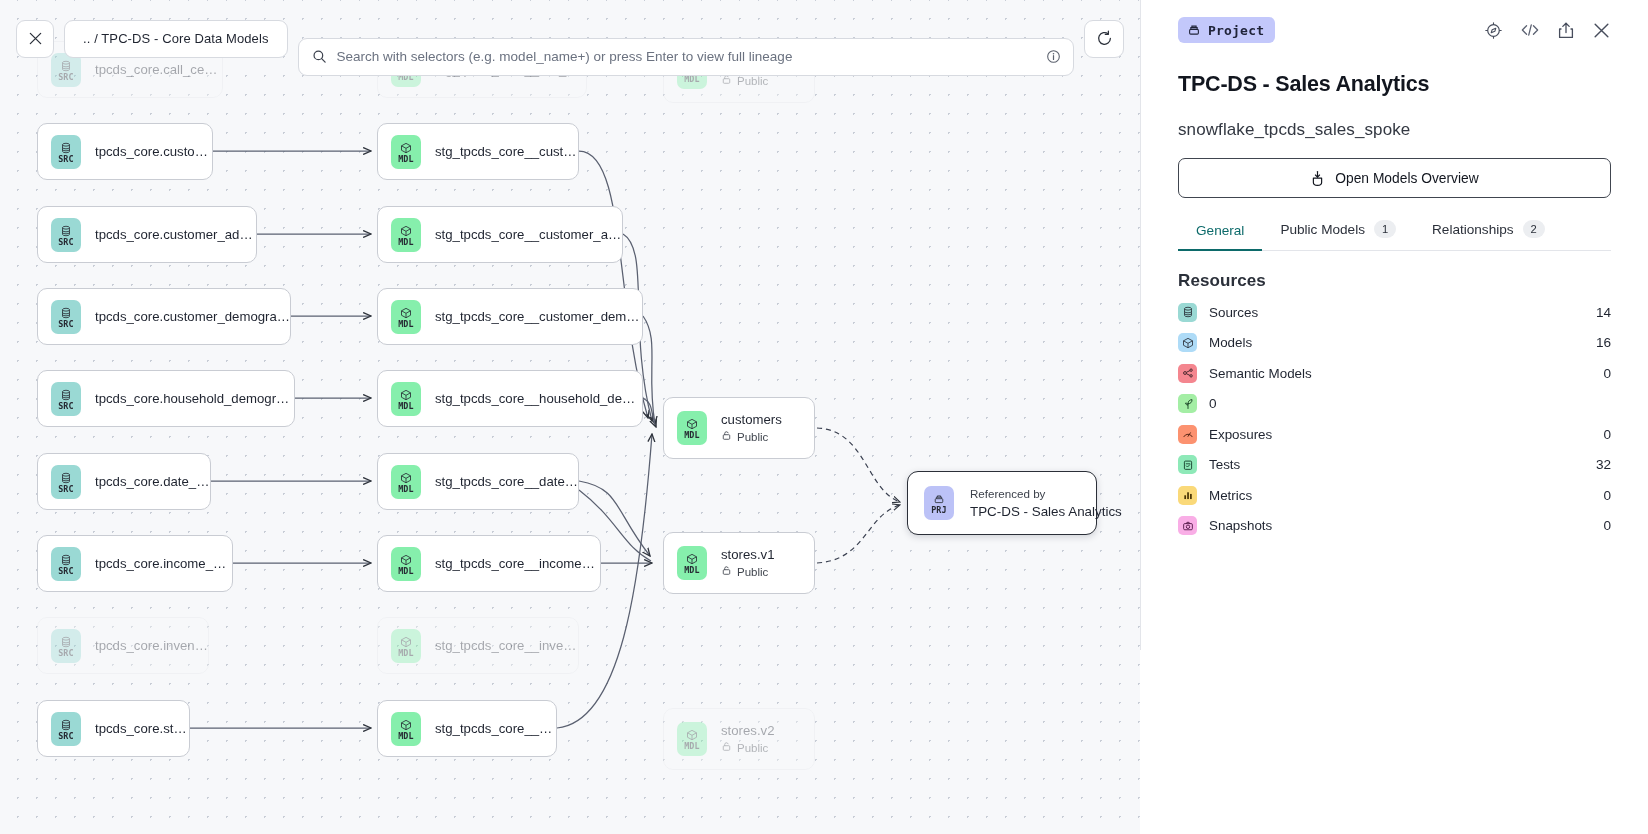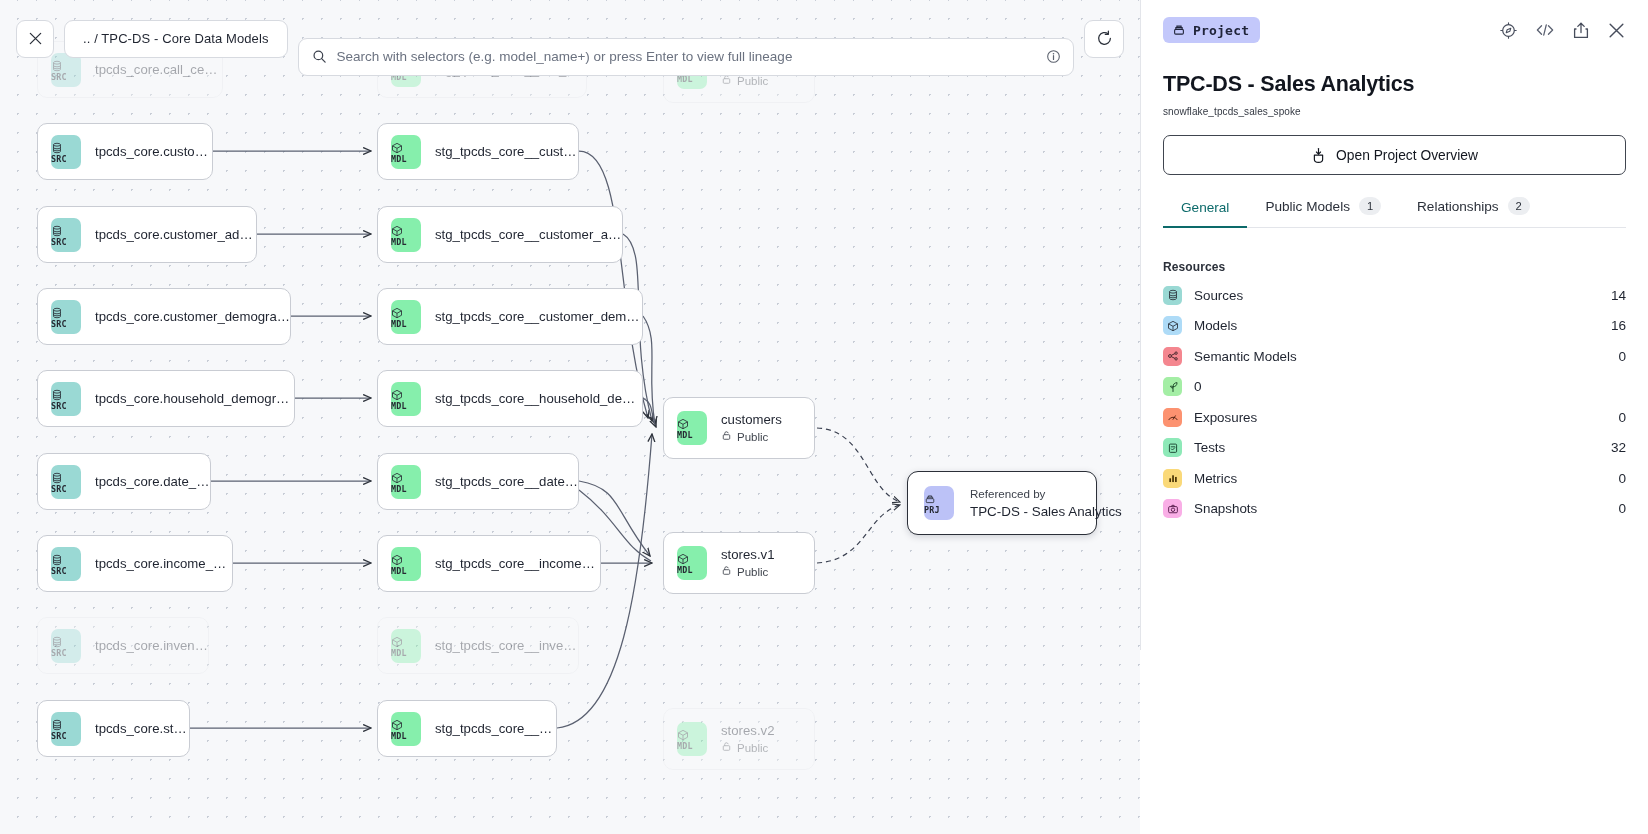--- a/index.html
+++ b/index.html
@@ -92,21 +92,21 @@
     border: 1.5px solid #2b2f38;
     border-radius: 11px;
     box-shadow: 0 2px 7px rgba(20,25,40,.17);
     padding-left: 16px;
     gap: 16px;
   }
   .badge {
     width: 30px; height: 34px;
     border-radius: 7px;
     display: flex; flex-direction: column;
-    align-items: flex-start; justify-content: center;
+    align-items: center; justify-content: center;
     flex: 0 0 auto;
     gap: 0px;
   }
   .badge-src { background: #9ad9d4; }
   .badge-mdl { background: #86efac; }
   .badge-prj { background: #bcc2f7; }
   .badge .bico { height: 15px; display:flex; align-items:flex-end; }
   .badge .btxt {
     font-family: "DejaVu Sans Mono", monospace;
     font-size: 8.4px; font-weight: 700;
@@ -125,21 +125,21 @@
   .node-name-lg { font-size: 13.4px; color: #1f2430; line-height: 17px; white-space: nowrap;}
 
   
   .edges { position: absolute; inset: 0; z-index: 5; pointer-events: none; }
 
   
   .panel {
     width: 508px; height: 650px;
     background: #fff;
     border-left: 1px solid #e3e5ea;
-    padding: 0 22px;
+    padding: 0 37px;
     position: relative;
   }
   .panel-head {
     display: flex; align-items: center; justify-content: space-between;
     height: 56px; padding-top: 4px;
   }
   .chip {
     background: #c3c8fb; color: #20243a;
     border-radius: 6px; height: 26px;
     display: inline-flex; align-items: center; gap: 7px;
@@ -147,21 +147,21 @@
     font-size: 13px; font-weight: 700;
     font-family: "DejaVu Sans Mono", monospace;
     letter-spacing: .2px;
   }
   .panel-actions { display: flex; align-items: center; gap: 17px; color: #4a5060; }
   .panel-actions > span { cursor: pointer; display: flex; }
   h1.title {
     font-size: 21.5px; font-weight: 700; color: #12161f;
     letter-spacing: -.2px; margin-top: 16px;
   }
-  .subtitle { font-size: 10px; color: #333842; margin-top: 9px; letter-spacing: .1px;}
+  .subtitle { font-size: 17px; color: #333842; margin-top: 23px; letter-spacing: .1px;}
   .overview-btn {
     margin-top: 18px;
     width: 100%; height: 40px;
     border: 1px solid #40454f; border-radius: 7px;
     background: #fff; cursor: pointer;
     display: flex; align-items: center; justify-content: center; gap: 10px;
     font-size: 13.8px; color: #12161f;
     font-family: "Liberation Sans", sans-serif;
   }
   .tabs {
@@ -176,22 +176,22 @@
     border-bottom: 2.5px solid transparent; margin-bottom: -1px;
   }
   .tab.active { color: #0c6a6a; font-weight: 400; border-bottom-color: #0c6a6a; }
   .tab .cnt {
     background: #eceef1; color: #2b303a;
     border-radius: 9px; min-width: 22px; height: 18px;
     display: inline-flex; align-items: center; justify-content: center;
     font-size: 11.2px; padding: 0 6px; font-weight: 400;
   }
   .sec-label {
-    font-size: 12px; font-weight: 700; color: #2b303a;
-    margin-top: 32px; margin-bottom: 6px; letter-spacing: .1px;
+    font-size: 17px; font-weight: 700; color: #2b303a;
+    margin-top: 20px; margin-bottom: 6px; letter-spacing: .1px;
   }
   .res-row {
     display: flex; align-items: center;
     height: 30.5px; gap: 12px; cursor: pointer;
   }
   .res-ico {
     width: 19px; height: 19px; border-radius: 5px;
     display: flex; align-items: center; justify-content: center;
     flex: 0 0 auto;
   }
@@ -700,21 +700,21 @@
 
     <h1 class="title">TPC-DS - Sales Analytics</h1>
     <div class="subtitle">snowflake_tpcds_sales_spoke</div>
 
     <button class="overview-btn">
       <svg class="ico" width="15" height="16" viewBox="0 0 16 17">
         <path d="M8 1.6 L8 7.4" stroke="#12161f" stroke-width="1.25" stroke-linecap="round"></path>
         <path d="M5.8 5.3 L8 7.5 L10.2 5.3" fill="none" stroke="#12161f" stroke-width="1.25" stroke-linecap="round" stroke-linejoin="round"></path>
         <path d="M3.6 8.6 L3.6 13.2 A4.4 3.1 0 0 0 12.4 13.2 L12.4 8.6 Z" fill="none" stroke="#12161f" stroke-width="1.25" stroke-linejoin="round"></path>
       </svg>
-      <span>Open Project Overview</span>
+      <span>Open Models Overview</span>
     </button>
 
     <div class="tabs" id="tabs">
         <div class="tab active">
           <span>General</span>
         </div>
         <div class="tab">
           <span>Public Models</span>
           <span class="cnt">1</span>
         </div>

